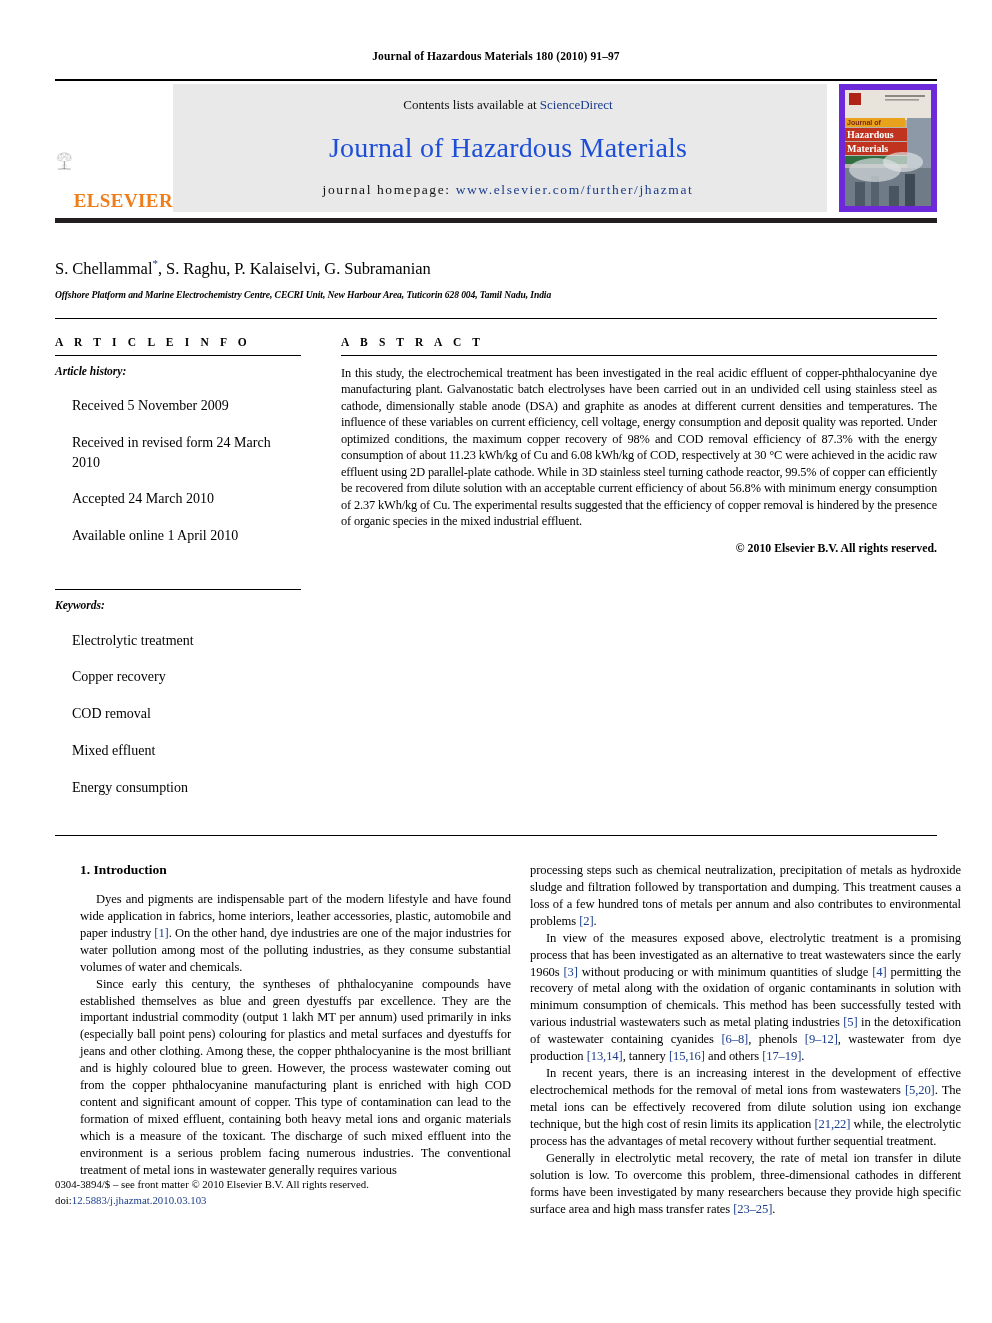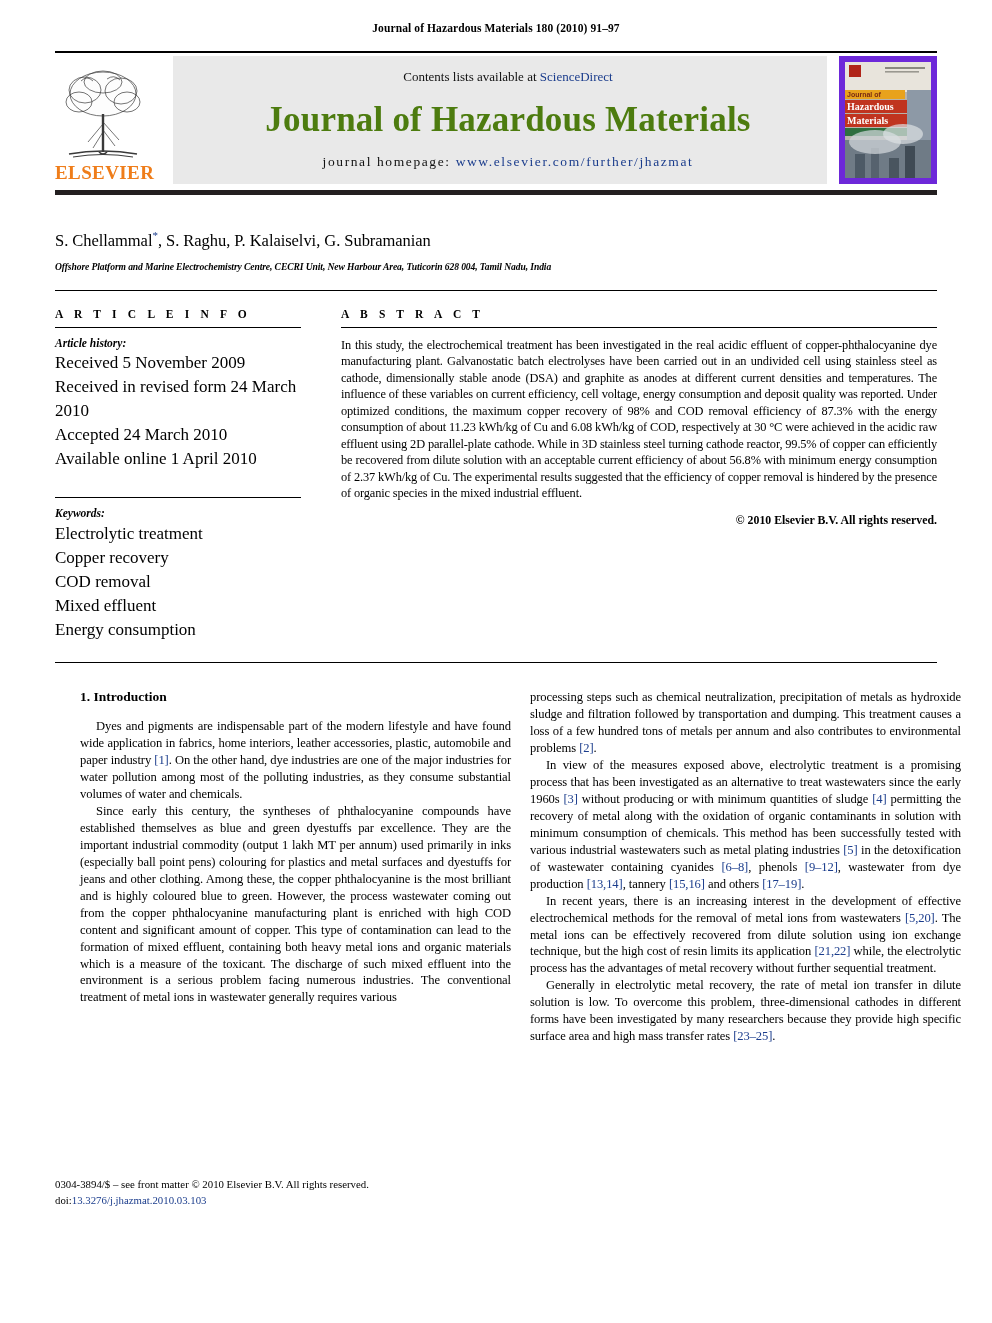--- a/index.html
+++ b/index.html
@@ -22,41 +22,41 @@
     padding: 0;
     box-sizing: border-box;
   }
 
   
   .running-head {
     text-align: center;
     font-size: 11.5px;
     font-weight: bold;
     letter-spacing: 0.1px;
-    padding-top: 22px;
+    padding-top: 50px;
   }
 
   
   .masthead-wrap {
     margin: 17px 55px 0 55px;
     border-top: 2.5px solid #000;
     padding-top: 0;
   }
   .masthead {
     display: flex;
     align-items: stretch;
     height: 128px;
     margin-top: 3px;
   }
   .elsevier-logo {
     width: 118px;
     flex: 0 0 118px;
     display: flex;
-    flex-direction: column;
-    align-items: flex-start;
+    flex-direction: row;
+    align-items: flex-end;
     justify-content: flex-end;
     padding-bottom: 2px;
   }
   .tree-svg { display:block; }
   .elsevier-word {
     font-family: "Liberation Serif", serif;
     font-size: 19px;
     font-weight: bold;
     letter-spacing: 0.4px;
     color: #ef7d1a;
@@ -73,24 +73,24 @@
     padding: 13px 0 14px 16px;
   }
   .contents-line {
     font-size: 13px;
     color: #111;
   }
   .sciencedirect {
     color: #1a3c8c;
   }
   .journal-title {
-    font-size: 35px;
+    font-size: 28px;
     letter-spacing: 0.2px;
-    color: #4d7c0f;
-    font-weight: bold;
+    color: #1d4ed8;
+    font-weight: normal;
   }
   .homepage-line {
     font-size: 13.5px;
     letter-spacing: 1.6px;
     color: #111;
   }
   .homepage-url {
     color: #1a3c8c;
   }
   .cover-thumb {
@@ -161,23 +161,23 @@
     margin: 7px 0 7px 0;
   }
   .info-label {
     font-style: italic;
     font-weight: bold;
     font-size: 11.5px;
     margin: 0;
     line-height: 1.42;
   }
   .info-line {
-    font-size: 17px;
+    font-size: 14px;
     line-height: 1.42;
-    margin: 0;
+    margin: 17px;
   }
   .info-gap { height: 19px; }
   .abstract-rule {
     border-top: 1.3px solid #000;
     margin: 7px 0 9px 0;
   }
   .abstract-text {
     font-size: 12.4px;
     line-height: 1.33;
     text-align: justify;
@@ -380,17 +380,17 @@
       <p class="para">In recent years, there is an increasing interest in the development of effective electrochemical methods for the removal of metal ions from wastewaters <span class="ref">[5,20]</span>. The metal ions can be effectively recovered from dilute solution using ion exchange technique, but the high cost of resin limits its application <span class="ref">[21,22]</span> while, the electrolytic process has the advantages of metal recovery without further sequential treatment.</p>
       <p class="para">Generally in electrolytic metal recovery, the rate of metal ion transfer in dilute solution is low. To overcome this problem, three-dimensional cathodes in different forms have been investigated by many researchers because they provide high specific surface area and high mass transfer rates <span class="ref">[23–25]</span>.</p>
     </div>
 
   </div>
 
 
   <div class="page-footer">
     <p class="footer-line">0304-3894/$ – see front matter © 2010 Elsevier B.V. All rights reserved.</p>
     <p class="footer-line">
-      <span>doi:</span><span class="doi-link">13.3276/j.jhazmat.2010.03.103</span>
+      <span>doi:</span><span class="doi-link">12.5883/j.jhazmat.2010.03.103</span>
     </p>
   </div>
 
 </div>
 
 </body></html>

